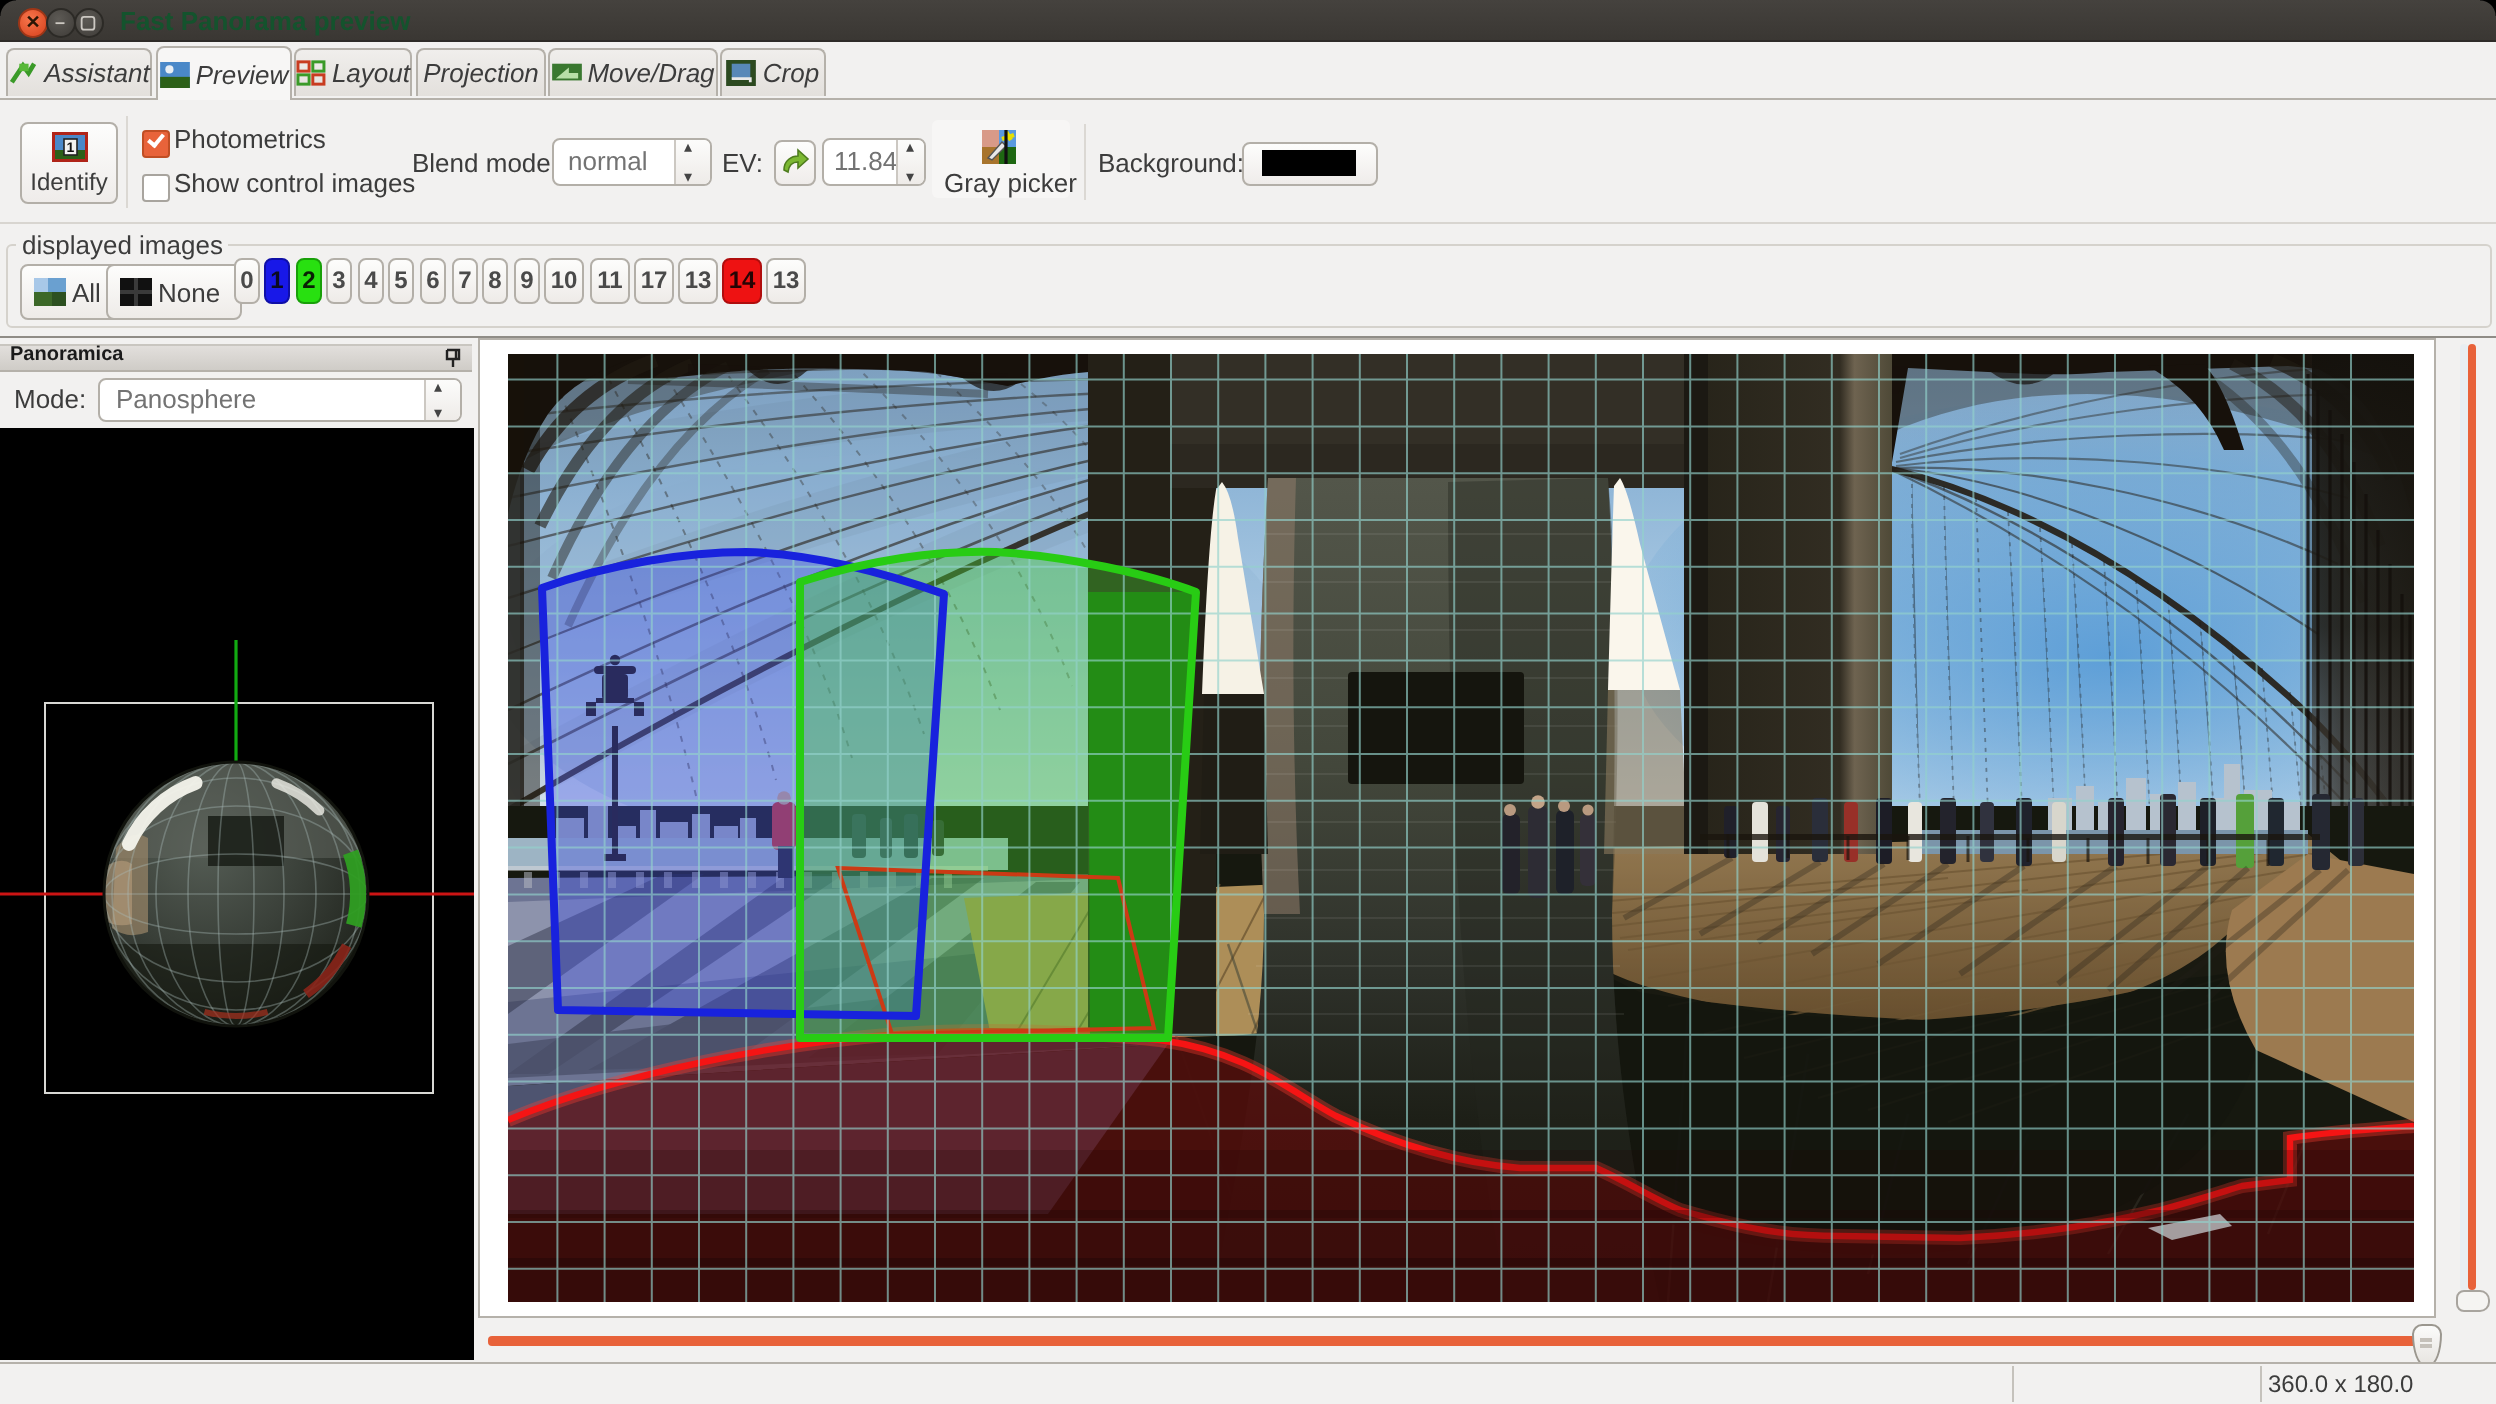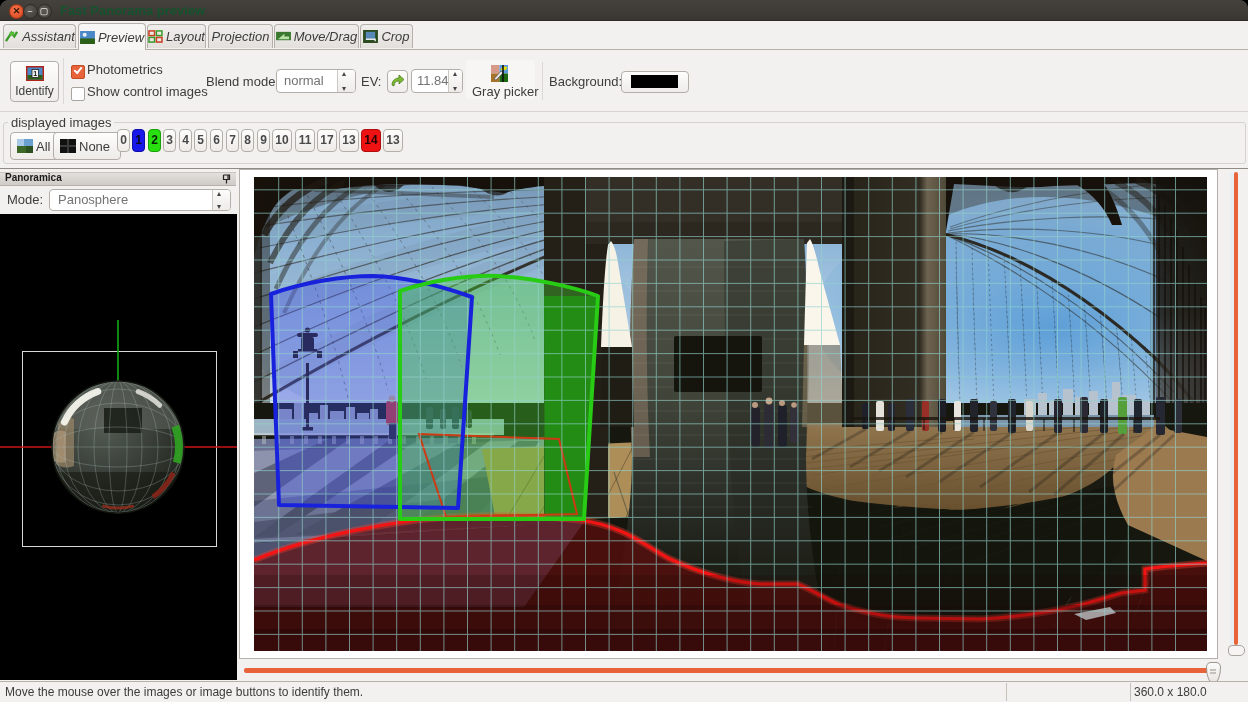--- a/index.html
+++ b/index.html
@@ -685,17 +685,16 @@
     <div style="position:absolute;left:2.5px;top:6px;width:6px;height:1.5px;background:#c5c1ba;"></div>
     <div style="position:absolute;left:2.5px;top:9px;width:6px;height:1.5px;background:#c5c1ba;"></div>
   </div>
   <div class="abs" style="left:1237px;top:690px;width:9px;height:9px;background:
     radial-gradient(circle 1.2px at 7.5px 1.5px,#b8b4ae 1.2px,transparent 1.3px),
     radial-gradient(circle 1.2px at 7.5px 5.5px,#b8b4ae 1.2px,transparent 1.3px),
     radial-gradient(circle 1.2px at 3.5px 5.5px,#b8b4ae 1.2px,transparent 1.3px),
     radial-gradient(circle 1.2px at 7.5px 9px,#b8b4ae 1.2px,transparent 1.3px);"></div>
 
   <div class="abs" id="status">
-    <div style="left:5px;">Move the mouse over the images or image buttons to identify them.</div>
     <div style="left:1134px;">360.0 x 180.0</div>
     <div style="left:1006px;top:1px;width:1px;height:18px;background:#c5c2bc;"></div>
     <div style="left:1130px;top:1px;width:1px;height:18px;background:#c5c2bc;"></div>
   </div>
 
 </body></html>

